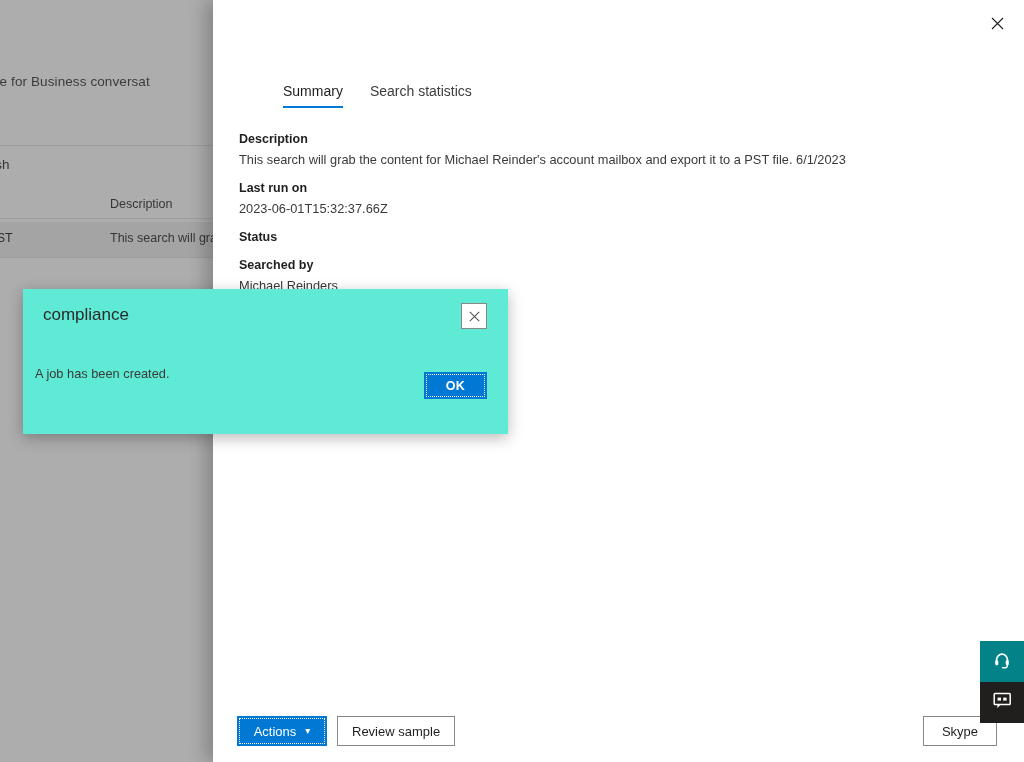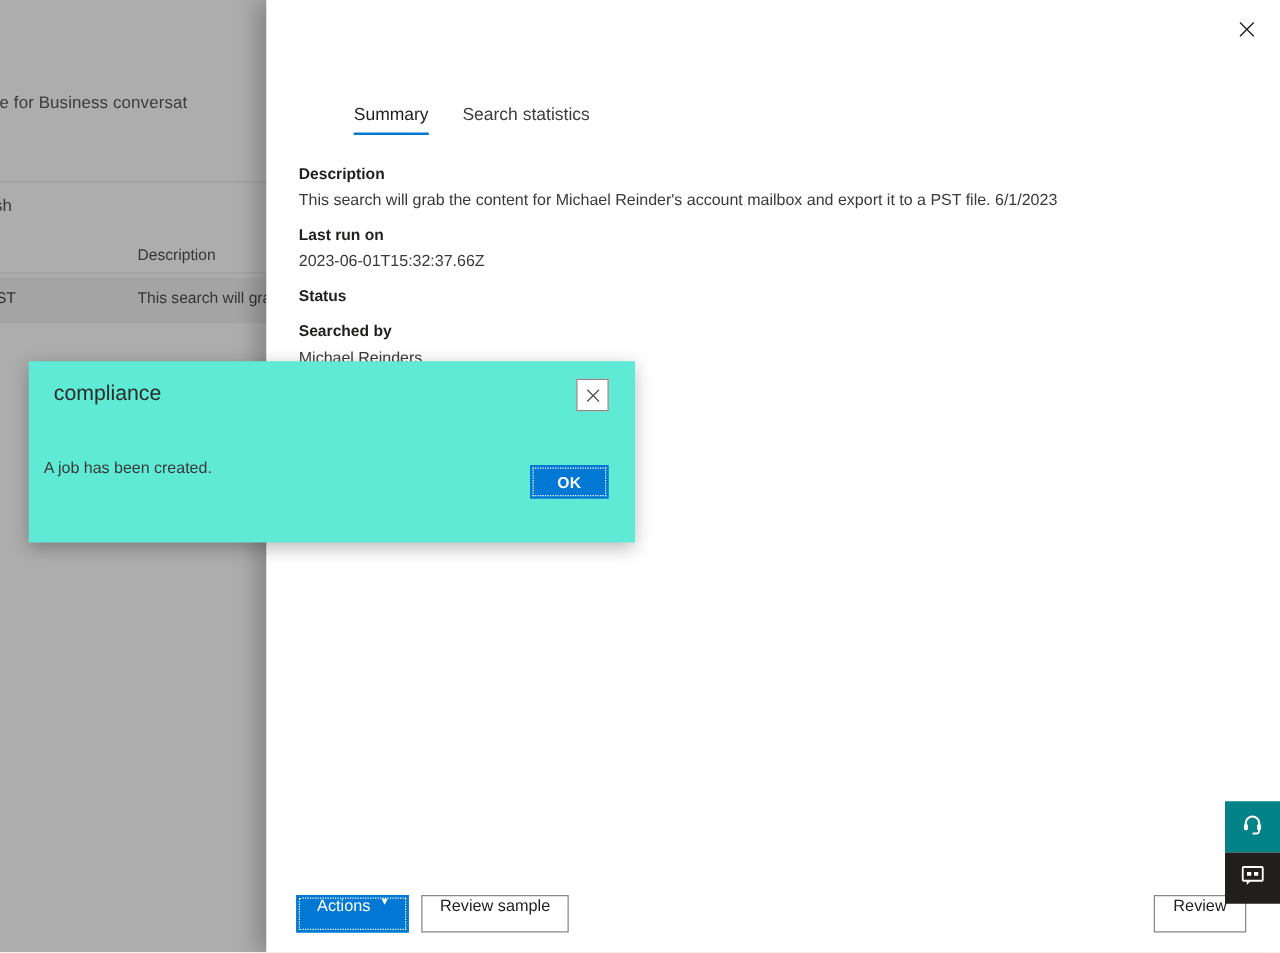--- a/index.html
+++ b/index.html
@@ -171,21 +171,21 @@
     gap: 10px;
     align-items: center;
   }
   .btn {
     font-size: 13px;
     font-family: "Liberation Sans", sans-serif;
     height: 30px;
     padding: 0 14px;
     box-sizing: border-box;
     display: inline-flex;
-    align-items: flex-start;
+    align-items: center;
     justify-content: center;
     gap: 9px;
     cursor: pointer;
     border: 1px solid #8a8886;
     background: #ffffff;
     color: #201f1e;
     white-space: nowrap;
   }
   .btn-primary {
     background: #0078d4;
@@ -327,21 +327,21 @@
 
     <div class="footer-left">
       <button class="btn btn-primary">
         <span>Actions</span>
         <span class="chev">▾</span>
       </button>
       <button class="btn">Review sample</button>
     </div>
 
     <div class="footer-right">
-      <button class="btn btn-close-wide">Review</button>
+      <button class="btn btn-close-wide">Skype</button>
     </div>
   </div>
 
   <div class="widget-stack">
     <div class="widget widget-help">
       <span>
         <svg width="18" height="18" viewBox="0 0 18 18" aria-hidden="true">
           <path d="M3.6 10.2 V8.6 a5.4 5.4 0 0 1 10.8 0 v1.6" stroke="#ffffff" stroke-width="1.7" fill="none" stroke-linecap="round"></path>
           <rect x="2.2" y="9.2" width="3.1" height="5" rx="1.2" fill="#ffffff"></rect>
           <rect x="12.7" y="9.2" width="3.1" height="5" rx="1.2" fill="#ffffff"></rect>

